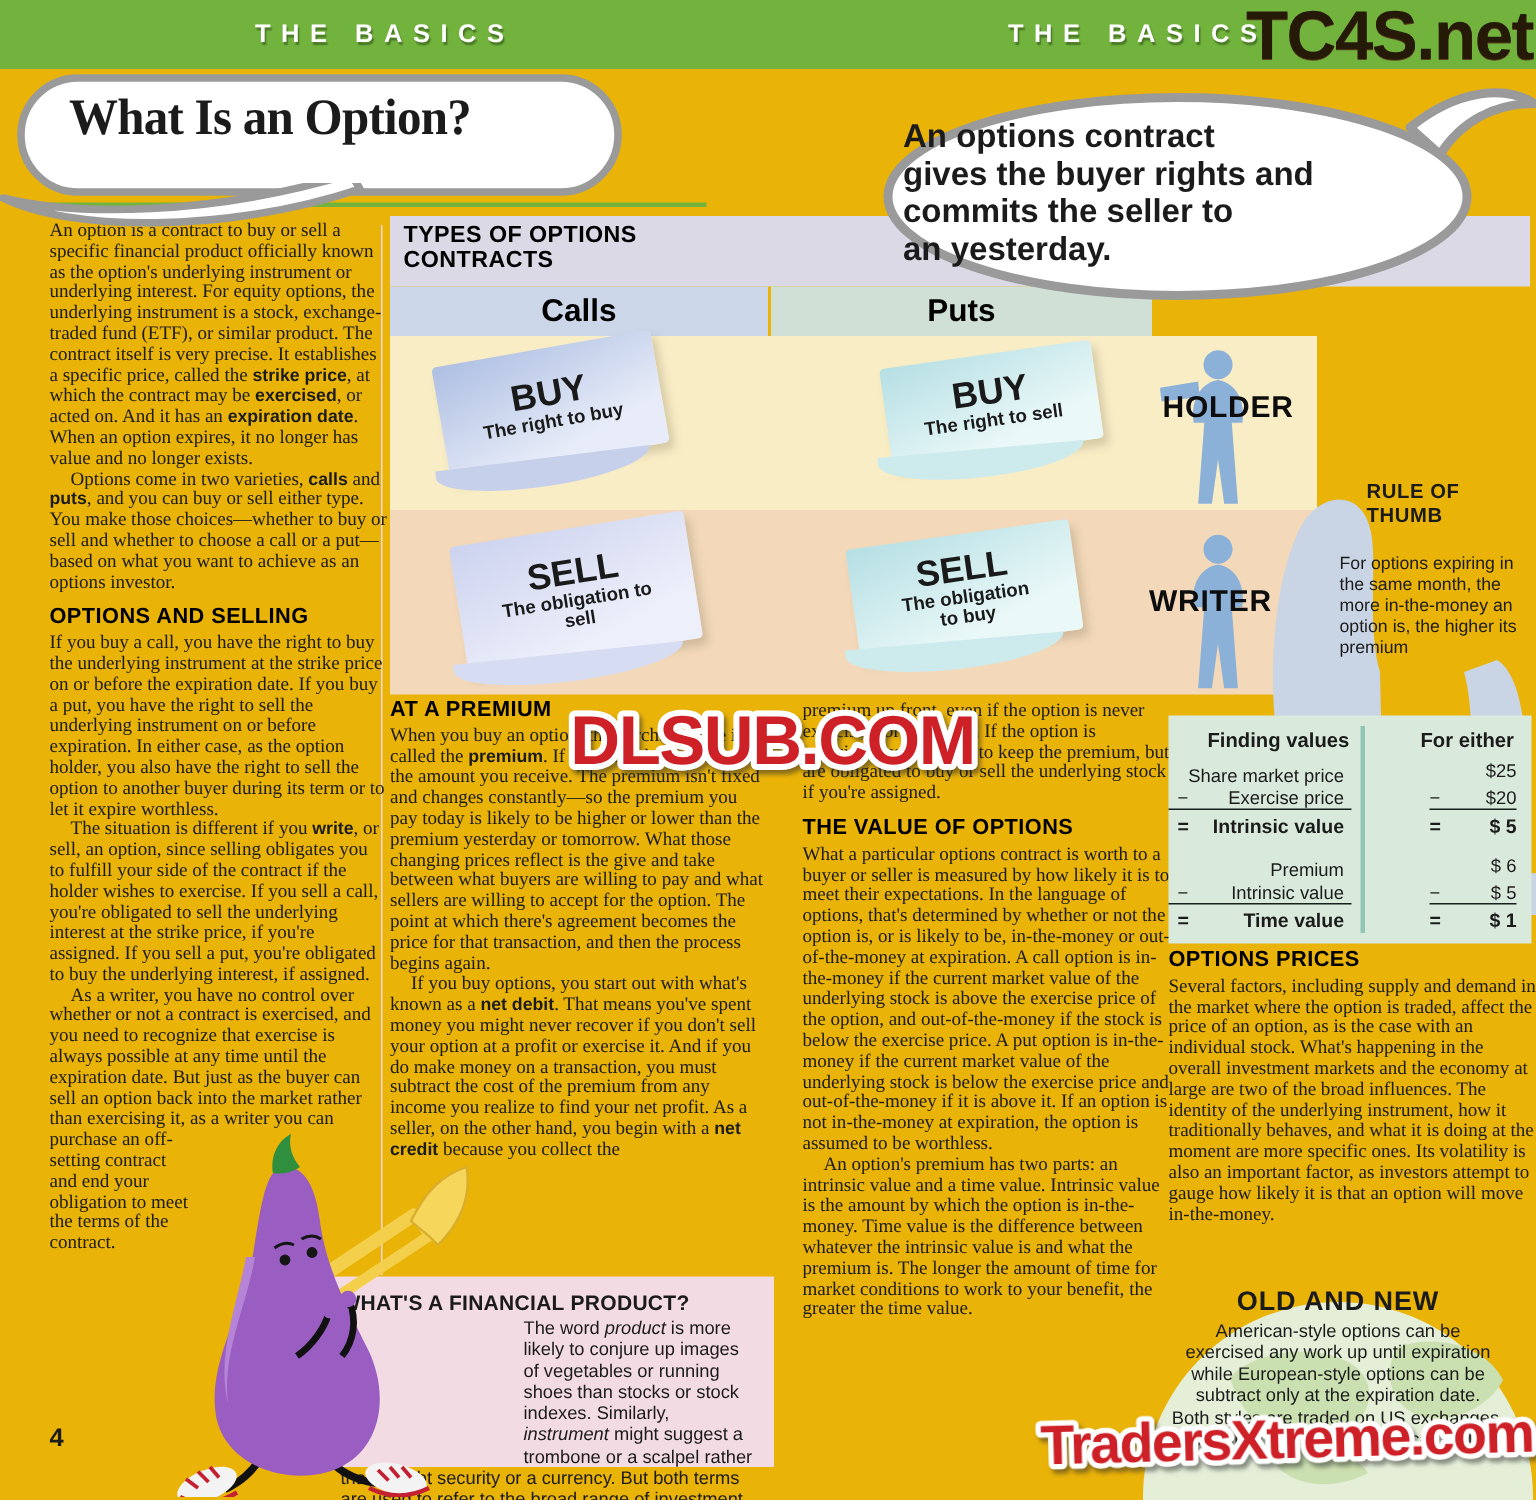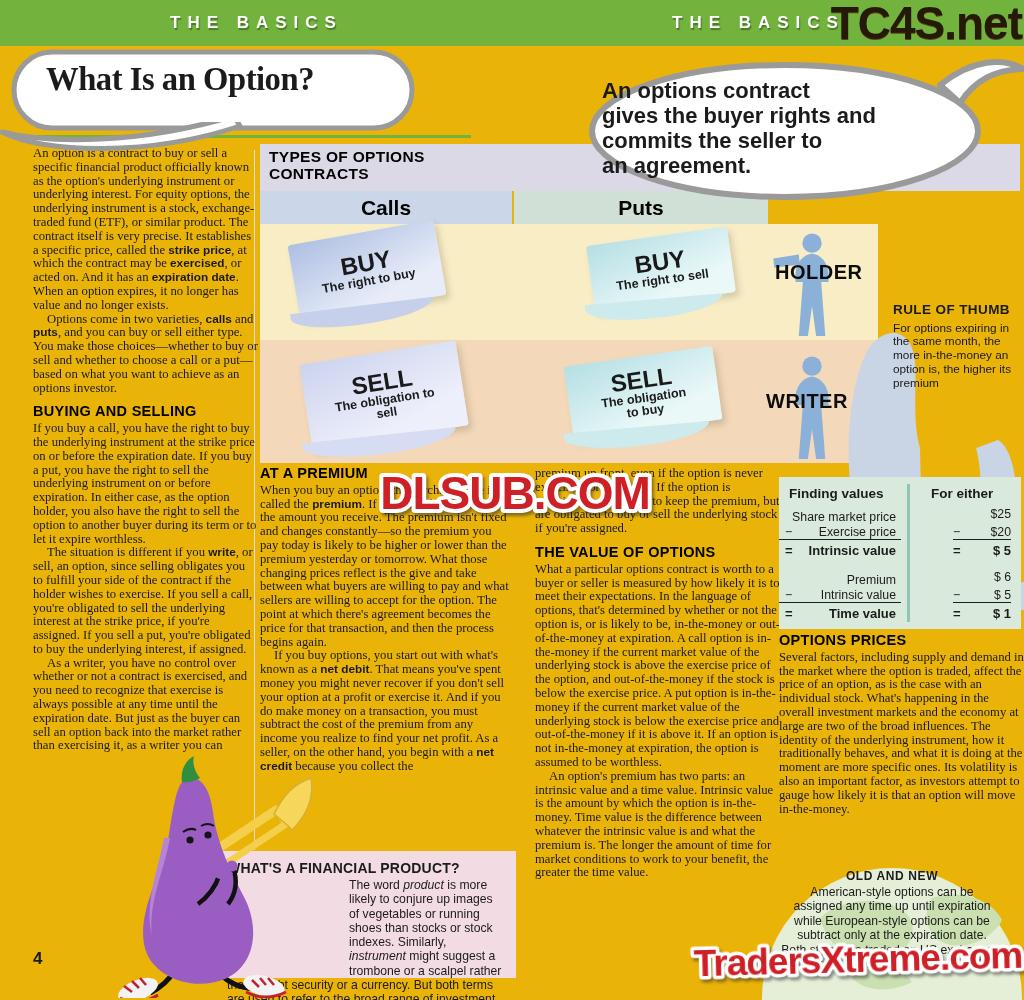--- a/index.html
+++ b/index.html
@@ -62,46 +62,46 @@
   #note4{left:568px;top:356px;width:150px;height:74px;transform:rotate(-8deg);
         background:linear-gradient(160deg,#b5dfe4,#eaf8f8 75%);--curl:#cdeaec;}
   .actor{position:absolute;z-index:2;font-family:"Liberation Sans",sans-serif;font-weight:bold;
         font-size:20px;letter-spacing:.5px;color:#0d0d0d;}
   #holder-label{left:775px;top:261px;} #writer-label{left:766px;top:390px;}
   .figure{position:absolute;z-index:1;}
   #holder-figure{left:770px;top:233px;} #writer-figure{left:772px;top:356px;}
   
   #thumb-svg{position:absolute;left:848px;top:280px;z-index:0;}
   #rot{position:absolute;left:893px;top:302px;width:124px;z-index:1;}
-  #rot h5{margin:0;font-family:"Liberation Sans",sans-serif;font-weight:bold;font-size:13.5px;
+  #rot h5{margin:18px;font-family:"Liberation Sans",sans-serif;font-weight:bold;font-size:13.5px;
         line-height:15.5px;letter-spacing:.4px;}
   #rot p{margin:4px 0 0 0;font-family:"Liberation Sans",sans-serif;font-size:11.8px;line-height:13.9px;}
   
   #fv{position:absolute;left:779px;top:477px;width:242px;height:152px;background:#d9e9dc;z-index:1;
       font-family:"Liberation Sans",sans-serif;}
   #fv .divider{position:absolute;left:128px;top:7px;bottom:7px;width:3px;background:#8fc6b8;}
   .fv-head{display:flex;padding-top:9px;}
-  .fv-head .hl{width:120px;padding-left:10px;font-weight:bold;font-size:13.5px;}
+  .fv-head .hl{width:120px;padding-left:26px;font-weight:bold;font-size:13.5px;}
   .fv-head .hr{padding-left:22px;font-weight:bold;font-size:13.5px;}
   .fv-row{display:flex;height:18px;align-items:baseline;font-size:12.3px;}
   .fv-row.gap{margin-top:9px;}
   .fv-left{width:122px;position:relative;}
   .fv-left .op{position:absolute;left:6px;}
   .fv-left .lbl{display:block;text-align:right;padding-right:5px;}
   .fv-right{flex:1;display:flex;}
   .fv-right .grp{margin-left:auto;margin-right:10px;min-width:58px;display:flex;
         justify-content:space-between;gap:6px;}
   .fv-row.rule .fv-left{border-bottom:1.6px solid #17211d;}
   .fv-row.rule .grp{border-bottom:1.6px solid #17211d;}
   .fv-row.strong{font-weight:bold;font-size:13px;}
   
   #opricing{left:779px;top:634px;width:245px;}
   #oldnew{position:absolute;left:764px;top:853px;width:256px;z-index:3;text-align:center;
         font-family:"Liberation Sans",sans-serif;}
-  #oldnew h5{margin:16px 0 2px 0;font-weight:bold;font-size:12px;letter-spacing:.6px;}
+  #oldnew h5{margin:4px 0 2px 0;font-weight:bold;font-size:18px;letter-spacing:.6px;}
   #oldnew .ln{font-size:12.2px;line-height:14.4px;}
   #globe-svg{position:absolute;left:760px;top:840px;z-index:0;}
   
   #pinkbox{position:absolute;left:217px;top:851px;width:299px;height:127px;background:#f2dbe3;z-index:2;
         box-sizing:border-box;padding:9px 12px 6px 10px;font-family:"Liberation Sans",sans-serif;}
   #pinkbox h5{margin:0 0 2px 0;font-weight:bold;font-size:14px;letter-spacing:.2px;}
   #pinkbox .bod{font-size:12.2px;line-height:14.3px;}
   .shoe-gap{float:left;width:122px;height:40px;margin-top:56px;}
   #eggplant-svg{position:absolute;left:78px;top:752px;z-index:3;}
   
@@ -130,21 +130,21 @@
   <div class="main-title">What Is an Option?</div>
 
   <svg class="bubble-svg" style="left:580px;top:55px;" width="444" height="150">
     <path d="M 360,30 C 392,4 424,2 443,14 C 416,14 394,26 380,48 Z" fill="#fff" stroke="#9a9a9a" stroke-width="6" stroke-linejoin="round"></path>
     <ellipse cx="205" cy="76" rx="193" ry="66" fill="#fff" stroke="#9a9a9a" stroke-width="6"></ellipse>
   </svg>
   <div class="quote-text">
     <div>An options contract</div>
     <div>gives the buyer rights and</div>
     <div>commits the seller to</div>
-    <div>an agreement.</div>
+    <div>an yesterday.</div>
   </div>
 
   <div class="green-rule"></div>
   <div class="vrule"></div>
 
   <div class="band band-title">
     <div class="t">
       <div>TYPES OF OPTIONS</div>
       <div>CONTRACTS</div>
     </div>
@@ -199,24 +199,25 @@
     </g>
   </svg>
   <div id="rot">
     <h5>RULE OF THUMB</h5>
     <p>For options expiring in the same month, the more in-the-money an option is, the higher its premium</p>
   </div>
 
   <div class="col" id="col1">
     <p><span>An option is a contract to buy or sell a specific financial product officially known as the option's underlying instrument or underlying interest. For equity options, the underlying instrument is a stock, exchange-traded fund (ETF), or similar product. The contract itself is very precise. It establishes a specific price, called the </span><span class="b">strike price</span><span>, at which the contract may be </span><span class="b">exercised</span><span>, or acted on. And it has an </span><span class="b">expiration date</span><span>. When an option expires, it no longer has value and no longer exists.</span></p>
     <p class="ind"><span>Options come in two varieties, </span><span class="b">calls</span><span> and </span><span class="b">puts</span><span>, and you can buy or sell either type. You make those choices—whether to buy or sell and whether to choose a call or a put—based on what you want to achieve as an options investor.</span></p>
-    <div class="sec">BUYING AND SELLING</div>
+    <div class="sec">OPTIONS AND SELLING</div>
     <p>If you buy a call, you have the right to buy the underlying instrument at the strike price on or before the expiration date. If you buy a put, you have the right to sell the underlying instrument on or before expiration. In either case, as the option holder, you also have the right to sell the option to another buyer during its term or to let it expire worthless.</p>
     <p class="ind"><span>The situation is different if you </span><span class="b">write</span><span>, or sell, an option, since selling obligates you to fulfill your side of the contract if the holder wishes to exercise. If you sell a call, you're obligated to sell the underlying interest at the strike price, if you're assigned. If you sell a put, you're obligated to buy the underlying interest, if assigned.</span></p>
     <p class="ind">As a writer, you have no control over whether or not a contract is exercised, and you need to recognize that exercise is always possible at any time until the expiration date. But just as the buyer can sell an option back into the market rather than exercising it, as a writer you can</p>
+    <p class="narrow">purchase an off-setting contract and end your obligation to meet the terms of the contract.</p>
   </div>
 
   <div class="col" id="col2">
     <div class="sec first">AT A PREMIUM</div>
     <p><span>When you buy an option, the purchase price is called the </span><span class="b">premium</span><span>. If you sell, the premium is the amount you receive. The premium isn't fixed and changes constantly—so the premium you pay today is likely to be higher or lower than the premium yesterday or tomorrow. What those changing prices reflect is the give and take between what buyers are willing to pay and what sellers are willing to accept for the option. The point at which there's agreement becomes the price for that transaction, and then the process begins again.</span></p>
     <p class="ind"><span>If you buy options, you start out with what's known as a </span><span class="b">net debit</span><span>. That means you've spent money you might never recover if you don't sell your option at a profit or exercise it.  And if you do make money on a transaction, you must subtract the cost of the premium from any income you realize to find your net profit. As a seller, on the other hand, you begin with a </span><span class="b">net credit</span><span> because you collect the</span></p>
   </div>
 
   <div class="col" id="col3">
     <p>premium up front, even if the option is never exercised, or it expires. If the option is exercised, you still get to keep the premium, but are obligated to buy or sell the underlying stock if you're assigned.</p>
@@ -312,21 +313,21 @@
 
   <svg id="globe-svg" width="264" height="160" viewBox="0 0 264 160">
     <circle cx="132" cy="158" r="130" fill="#e5efd8"></circle>
     <path d="M60,78 C80,58 122,56 142,70 C162,84 152,110 130,118 C100,130 68,110 60,78 Z" fill="#cbe0b0"></path>
     <path d="M172,58 C202,48 232,60 242,80 C232,100 202,112 182,102 C166,94 162,72 172,58 Z" fill="#cbe0b0"></path>
     <path d="M88,132 C110,122 142,126 152,142 C130,154 98,152 88,132 Z" fill="#cbe0b0"></path>
   </svg>
   <div id="oldnew">
     <h5>OLD AND NEW</h5>
     <div class="ln">American-style options can be</div>
-    <div class="ln">assigned any time up until expiration</div>
+    <div class="ln">exercised any work up until expiration</div>
     <div class="ln">while European-style options can be</div>
     <div class="ln">subtract only at the expiration date.</div>
     <div class="ln">Both styles are traded on US exchanges.</div>
     <div class="ln">All equity options are American style.</div>
   </div>
 
   <div id="pinkbox">
     <h5>WHAT'S A FINANCIAL PRODUCT?</h5>
     <div class="bod"><span class="shoe-gap"></span><span><span>The word </span><span class="i">product</span><span> is more likely to conjure up images of vegetables or running shoes than stocks or stock indexes. Similarly, </span><span class="i">instrument</span><span> might suggest a trombone or a scalpel rather than a debt security or a currency. But both terms are used to refer to the broad range of investment vehicles.</span></span></div>
   </div>

